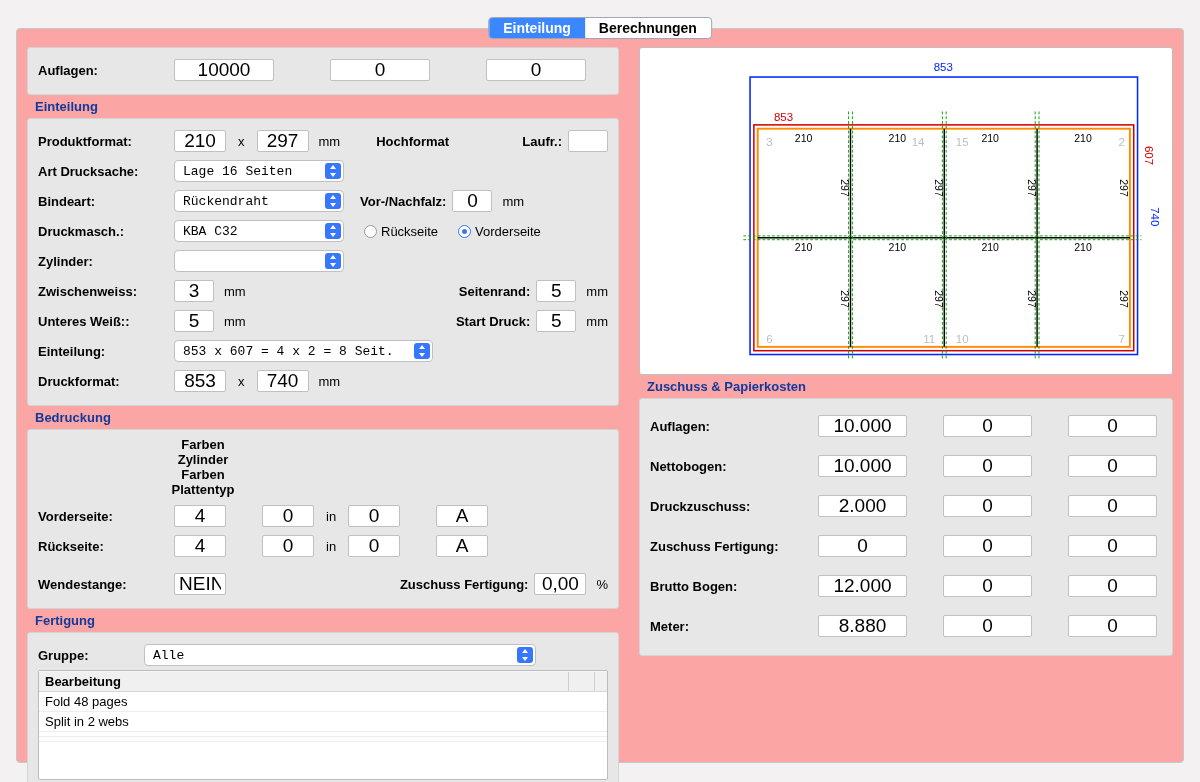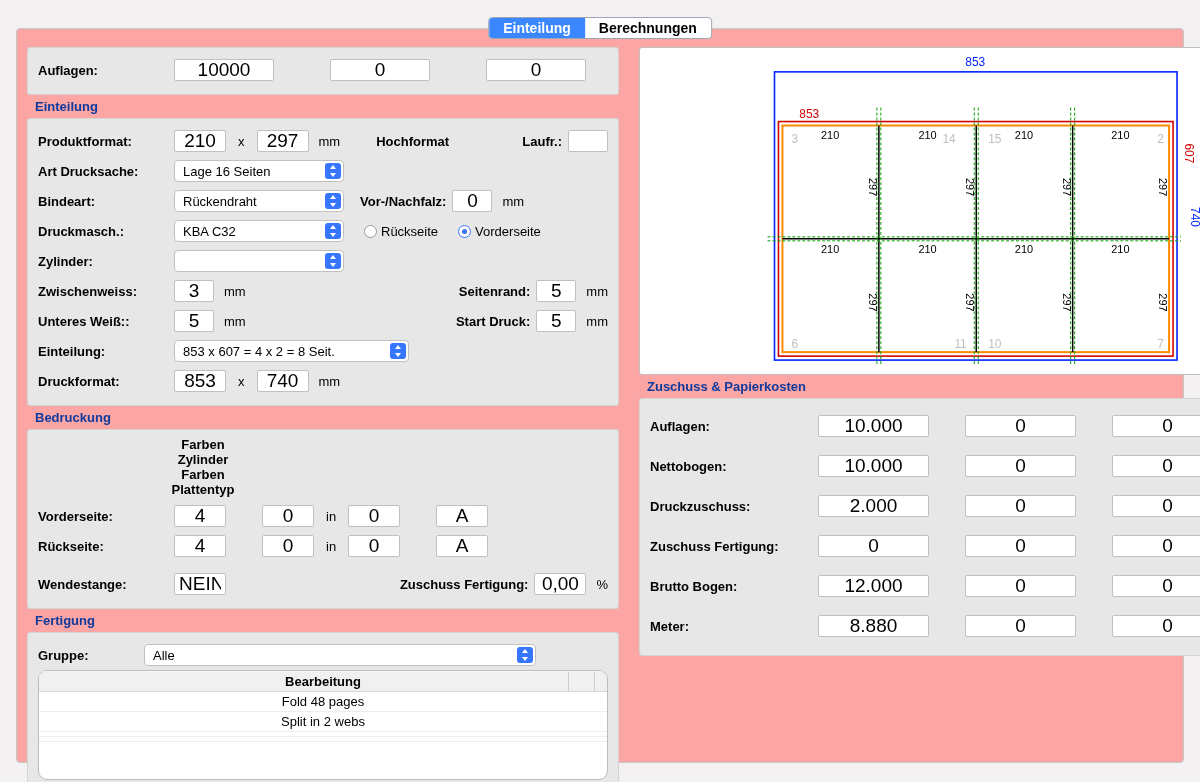--- a/index.html
+++ b/index.html
@@ -95,20 +95,21 @@
     position: relative;
     display: inline-flex;
     align-items: center;
     background: #fff;
     border: 1px solid #c0c0c0;
     border-radius: 4px;
     height: 22px;
     padding: 0 38px 0 8px;
     min-width: 170px;
     cursor: pointer;
+    font-family: Liberation Mono, monospace;
   }
   .sel.wide { width: 392px; }
   .sel::after {
     content: "";
     position: absolute;
     right: 2px;
     top: 2px;
     width: 16px;
     height: 16px;
     background: #3776ff;
@@ -148,24 +149,23 @@
     display: inline-block; position: relative;
   }
   .radio.on .dot { border-color: #3776ff; }
   .radio.on .dot::after {
     content:""; position:absolute; inset:3px; border-radius:50%; background:#3776ff;
   }
 
   .table {
     background: #fff;
     border: 1px solid #bcbcbc;
-    border-radius: 9px;
+    border-radius: 2px;
     height: 110px;
     overflow: hidden;
-    text-align: center;
   }
   .table .th {
     background: #f0f0f0;
     border-bottom: 1px solid #d8d8d8;
     border-top: 1px solid #f7f7f7;
     padding: 2px 6px;
     font-weight: 700;
     position: relative;
   }
   .table .th::before, .table .th::after {
@@ -186,21 +186,21 @@
     position: relative;
     margin-bottom: 4px;
   }
 
   .costs .crow {
     display: flex;
     align-items: center;
     height: 40px;
   }
   .costs .clbl { width: 168px; font-weight: 600; }
-  .costs input { width: 111px; text-align: center; margin-right: 36px; }
+  .costs input { width: 89px; text-align: center; margin-right: 36px; }
   .costs input:last-child { margin-right: 0; }
 
   .col-hdrs { display: flex; justify-content: space-around; font-weight: 700; margin: 0 0 4px 130px; flex-direction: column; }
   .col-hdrs span { width: 70px; text-align: center; }
 </style>
 </head>
 <body>
 
 <div class="app">
 

